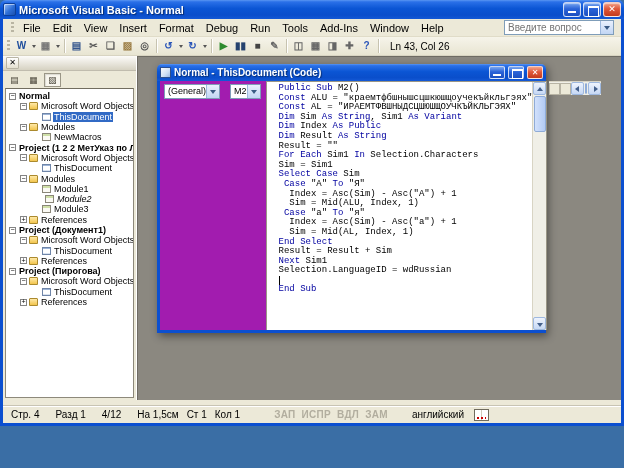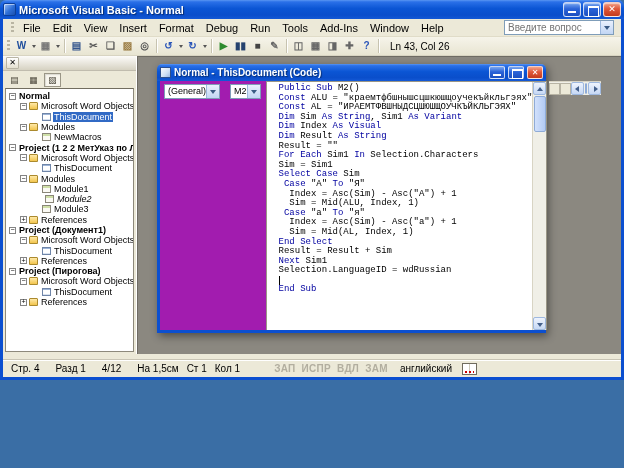--- a/index.html
+++ b/index.html
@@ -1,18 +1,18 @@
 <!DOCTYPE html>
 <html><head>
 <meta charset="utf-8">
 <style>
   *{margin:0;padding:0;box-sizing:border-box;}
   html,body{width:624px;height:468px;overflow:hidden;}
   body{font-family:"Liberation Sans",sans-serif;background:#3a6ea5;}
-  .screen{width:624px;height:380px;display:flex;flex-direction:column;}
+  .screen{width:624px;height:426px;display:flex;flex-direction:column;}
 
   
   .titlebar{height:19px;flex:0 0 19px;background:linear-gradient(180deg,#5a96f2 0%,#2a70e8 10%,#0b55d4 45%,#0a4ecb 80%,#1459d6 100%);border-radius:6px 6px 0 0;display:flex;align-items:center;padding:0 3px;gap:3px;}
   .title-icon{width:13px;height:13px;border-radius:2px;background:linear-gradient(135deg,#9cc1f7 0%,#2e6fd8 55%,#1b4fae 100%);border:1px solid #0c3f9a;box-shadow:inset 1px 1px 0 rgba(255,255,255,.5);}
   .title-text{color:#fff;font-size:11px;font-weight:bold;text-shadow:1px 1px 1px rgba(0,0,0,.45);flex:1;white-space:nowrap;overflow:hidden;}
   .wbtns{display:flex;gap:2px;}
   .wbtn{width:18px;height:15px;border-radius:3px;border:1px solid rgba(255,255,255,.75);background:linear-gradient(180deg,#7aa7f0,#2a63d8 45%,#1b4fc0);box-shadow:inset 0 1px 1px rgba(255,255,255,.5);position:relative;padding:0;cursor:default;}
   .wbtn.min::before{content:"";position:absolute;left:4px;bottom:3px;width:8px;height:2px;background:#fff;}
   .wbtn.max::before{content:"";position:absolute;left:4px;top:3px;width:9px;height:8px;border:1px solid #fff;border-top:2px solid #fff;}
   .wbtn.close{background:linear-gradient(180deg,#f2a58c,#e0583a 45%,#c33a1c);}
@@ -95,21 +95,21 @@
   .split-btn{width:11px;height:12px;flex:0 0 11px;background:#ece9d8;border:1px solid #b8b4a4;padding:0;cursor:default;}
   .hthumb{flex:1;height:11px;margin:0 1px;background:linear-gradient(#d2e1fc,#b2caf3);border:1px solid #8fabd7;border-radius:2px;}
 
   
   .bottom-strip{height:5px;flex:0 0 5px;background:#ece9d8;}
   .statusbar{height:18px;flex:0 0 18px;display:flex;align-items:center;background:#ece9d8;border-top:1px solid #c8c4b4;box-shadow:inset 0 1px 0 #fff;font-size:10px;white-space:nowrap;}
   .sb-sec{padding:0 8px;}
   .sb-group{display:flex;gap:8px;padding:0 8px;}
   .sb-toggles{display:flex;gap:6px;margin-left:26px;}
   .sb-toggle{color:#b2ae9f;font-weight:bold;letter-spacing:.3px;}
-  .sb-lang{margin-left:12px;}
+  .sb-lang{margin-left:24px;}
   .spell-icon{width:15px;height:12px;margin-left:10px;background:linear-gradient(90deg,#fff 46%,#cfcabb 50%,#fff 54%);border:1px solid #6f6b5d;position:relative;}
   .spell-icon::after{content:"";position:absolute;left:2px;right:2px;bottom:1px;height:2px;background:repeating-linear-gradient(90deg,#c00 0 2px,transparent 2px 4px);}
 </style>
 </head>
 <body>
 
 <div class="screen">
 
   <div class="titlebar">
     <span class="title-icon"></span>
@@ -357,21 +357,21 @@
                 <span class="combo-label">M2</span>
                 <span class="combo-arrow"></span>
               </span>
             </div>
             <div class="cw-body">
               <div class="code-scroll">
                   <div class="code-line"><span class="kw">Public Sub </span><span>M2()</span></div>
                   <div class="code-line"><span class="kw">Const </span><span>ALU = "краемтфбшнышсцшкюшщоучекъйкльгэях"</span></div>
                   <div class="code-line"><span class="kw">Const </span><span>AL = "ИРАЕМТФВШНЫДСЦШЮШЩОУЧКЪЙКЛЬГЭЯХ"</span></div>
                   <div class="code-line"><span class="kw">Dim </span><span>Sim </span><span class="kw">As String</span><span>, Sim1 </span><span class="kw">As Variant</span></div>
-                  <div class="code-line"><span class="kw">Dim </span><span>Index </span><span class="kw">As Visual</span></div>
+                  <div class="code-line"><span class="kw">Dim </span><span>Index </span><span class="kw">As Public</span></div>
                   <div class="code-line"><span class="kw">Dim </span><span>Result </span><span class="kw">As String</span></div>
                   <div class="code-line"><span>Result = ""</span></div>
                   <div class="code-line"><span class="kw">For Each </span><span>Sim1 </span><span class="kw">In </span><span>Selection.Characters</span></div>
                   <div class="code-line"><span>Sim = Sim1</span></div>
                   <div class="code-line"><span class="kw">Select Case </span><span>Sim</span></div>
                   <div class="code-line"><span> </span><span class="kw">Case </span><span>"А" </span><span class="kw">To </span><span>"Я"</span></div>
                   <div class="code-line"><span>  Index = Asc(Sim) - Asc("А") + 1</span></div>
                   <div class="code-line"><span>  Sim = Mid(ALU, Index, 1)</span></div>
                   <div class="code-line"><span> </span><span class="kw">Case </span><span>"а" </span><span class="kw">To </span><span>"я"</span></div>
                   <div class="code-line"><span>  Index = Asc(Sim) - Asc("а") + 1</span></div>

